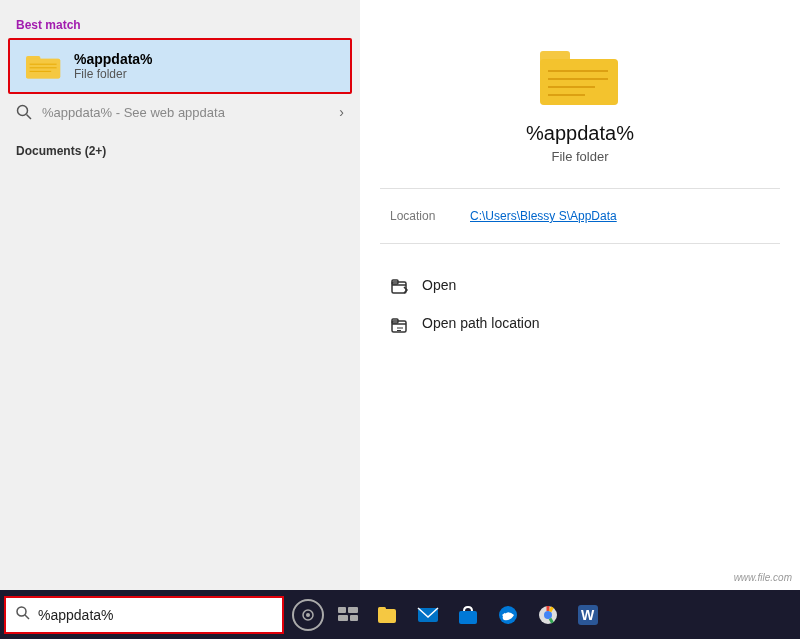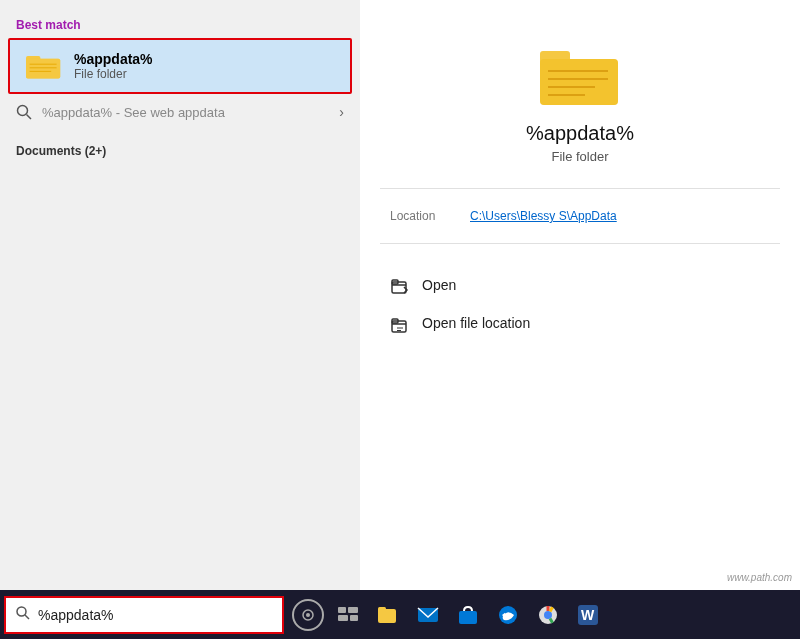--- a/index.html
+++ b/index.html
@@ -339,21 +339,21 @@
 
       <div class="action-item">
         <div class="action-icon">
           <svg width="18" height="18" viewBox="0 0 18 18">
             <rect x="1" y="5" width="14" height="11" rx="1.5" stroke="#333" stroke-width="1.5" fill="none"></rect>
             <path d="M1 8h14" stroke="#333" stroke-width="1.5"></path>
             <rect x="1" y="3" width="6" height="4" rx="1" stroke="#333" stroke-width="1.5" fill="none"></rect>
             <path d="M6 12h6M6 14.5h4" stroke="#333" stroke-width="1.2"></path>
           </svg>
         </div>
-        <div class="action-label">Open file location</div>
+        <div class="action-label">Open path location</div>
       </div>
 
     </div>
   </div>
 </div>
 
 <div class="taskbar">
 
   <div class="taskbar-search">
     <span class="taskbar-search-icon">
@@ -422,13 +422,13 @@
 
   <div class="taskbar-icon">
     <svg width="22" height="22" viewBox="0 0 22 22">
       <rect x="1" y="1" width="20" height="20" rx="3" fill="#2b5797"></rect>
       <text x="4" y="16" font-size="14" font-weight="bold" fill="white" font-family="Arial">W</text>
     </svg>
   </div>
 
 </div>
 
-<div class="watermark">www.path.com</div>
+<div class="watermark">www.file.com</div>
 
 </body></html>

